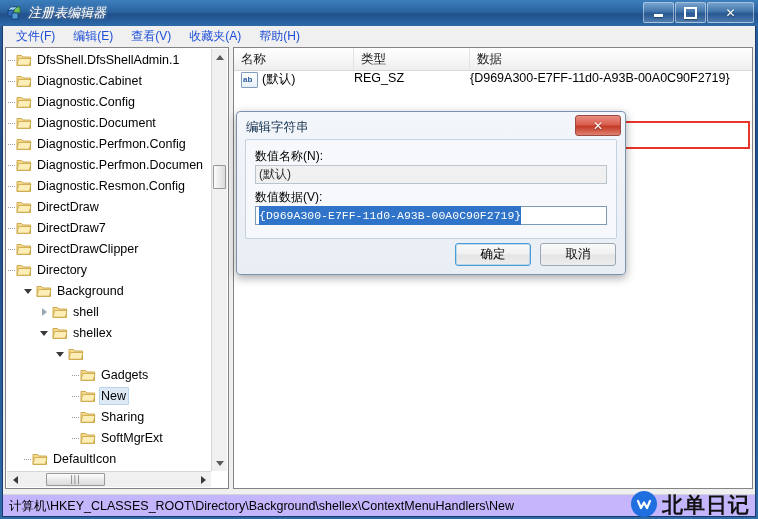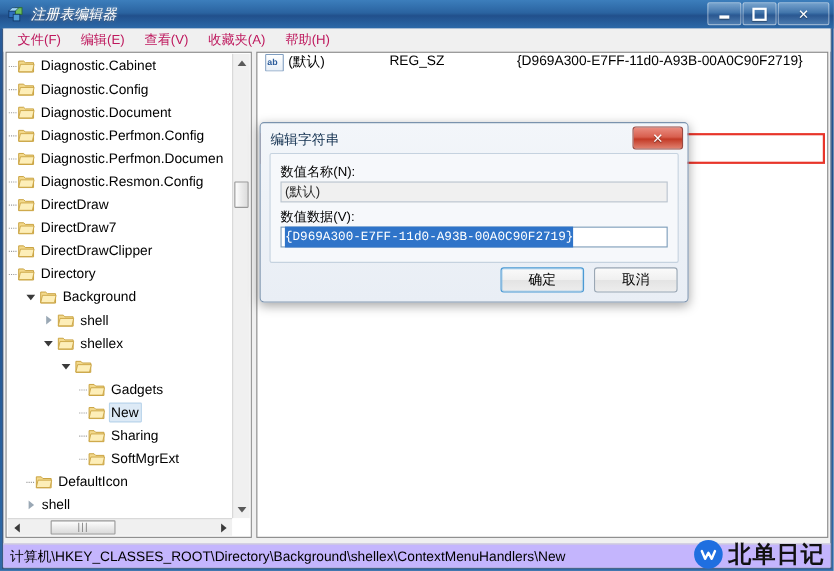--- a/index.html
+++ b/index.html
@@ -106,21 +106,21 @@
     left: 0; top: 0;
     width: 752px; height: 21px;
     background: #f0f0f0;
     display: flex;
     align-items: center;
     padding-left: 4px;
     box-sizing: border-box;
   }
   .menu-item {
     font-size: 12px;
-    color: #be185d;
+    color: #1d4ed8;
     padding: 2px 9px 3px 9px;
     white-space: nowrap;
     cursor: default;
   }
 
   
   .panes {
     position: absolute;
     left: 0; top: 21px;
     width: 752px; height: 446px;
@@ -557,20 +557,28 @@
 
         <div class="tree-pane">
           <div class="tree-scroll-area">
             <div class="tree-list" id="tree-list">
                 <div class="tree-row">
                   <span class="dotline"></span>
                   <span class="folder-ico"><svg width="16" height="14" viewBox="0 0 16 14">
                       <path d="M1 2.5 L5.5 2.5 L7 4 L14.5 4 L14.5 12.5 L1 12.5 Z" fill="#f3d98c" stroke="#c9a341" stroke-width="0.9"></path>
                       <path d="M2.6 5.5 L15 5.5 L13.4 12.2 L1 12.2 Z" fill="#fdeeb8" stroke="#c9a341" stroke-width="0.8"></path>
                     </svg></span>
+                  <span class="label">DfsShell.DfsShellAdmin.1</span>
+                </div>
+                <div class="tree-row">
+                  <span class="dotline"></span>
+                  <span class="folder-ico"><svg width="16" height="14" viewBox="0 0 16 14">
+                      <path d="M1 2.5 L5.5 2.5 L7 4 L14.5 4 L14.5 12.5 L1 12.5 Z" fill="#f3d98c" stroke="#c9a341" stroke-width="0.9"></path>
+                      <path d="M2.6 5.5 L15 5.5 L13.4 12.2 L1 12.2 Z" fill="#fdeeb8" stroke="#c9a341" stroke-width="0.8"></path>
+                    </svg></span>
                   <span class="label">Diagnostic.Cabinet</span>
                 </div>
                 <div class="tree-row">
                   <span class="dotline"></span>
                   <span class="folder-ico"><svg width="16" height="14" viewBox="0 0 16 14">
                       <path d="M1 2.5 L5.5 2.5 L7 4 L14.5 4 L14.5 12.5 L1 12.5 Z" fill="#f3d98c" stroke="#c9a341" stroke-width="0.9"></path>
                       <path d="M2.6 5.5 L15 5.5 L13.4 12.2 L1 12.2 Z" fill="#fdeeb8" stroke="#c9a341" stroke-width="0.8"></path>
                     </svg></span>
                   <span class="label">Diagnostic.Config</span>
                 </div>
@@ -761,20 +769,25 @@
             </div>
             <div class="arrow-r">
                 <i class="tri-r"></i>
               </div>
           </div>
         </div>
 
         <div class="splitter"></div>
 
         <div class="list-pane">
+          <div class="list-header">
+            <div class="col-head col-name">名称</div>
+            <div class="col-head col-type">类型</div>
+            <div class="col-head col-data">数据</div>
+          </div>
           <div id="list-body">
               <div class="list-row">
                 <div class="list-cell cell-name">
                   <span class="ab-icon">
                     <span>ab</span>
                   </span>
                   <span>(默认)</span>
                 </div>
                 <div class="list-cell cell-type">REG_SZ</div>
                 <div class="list-cell cell-data">{D969A300-E7FF-11d0-A93B-00A0C90F2719}</div>

